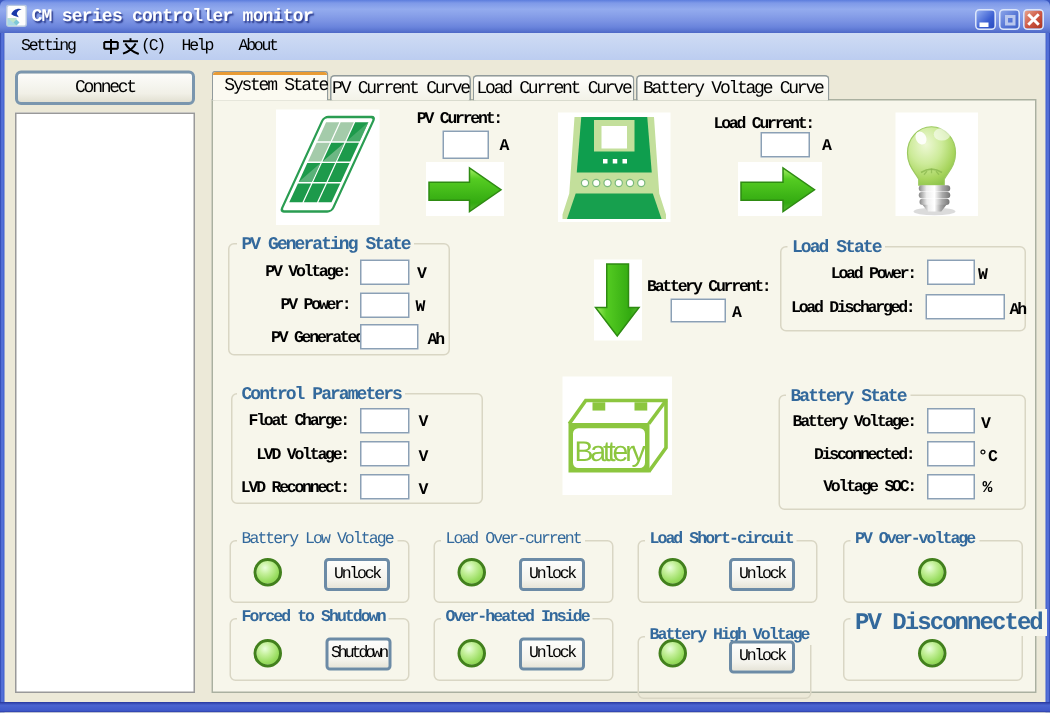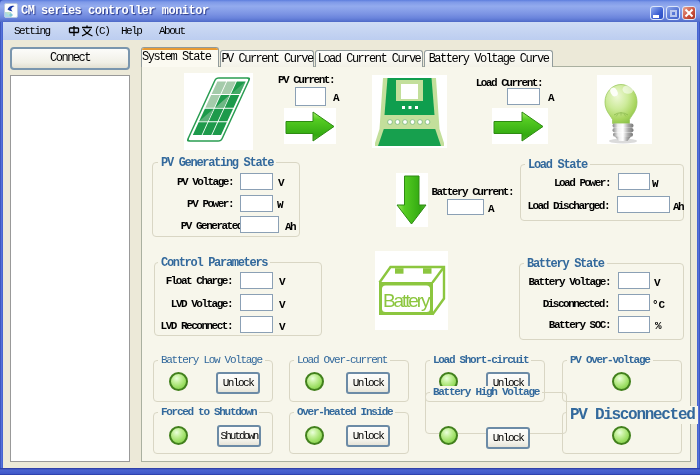--- a/index.html
+++ b/index.html
@@ -12,21 +12,21 @@
 .title-txt{position:absolute;left:21px;top:4px;color:#fff;font-weight:bold;font-size:12px;letter-spacing:-0.5px;text-shadow:1px 1px 1px #2a3a8c}
 .wbtn{position:absolute;top:6px;width:14px;height:14px;border-radius:3px;border:1px solid #dce6fa}
 .menubar{position:absolute;left:3px;top:22px;width:694px;height:18px;background:linear-gradient(to bottom,#cfdcf4,#bccdf0)}
 .menu-item{position:absolute;top:25px;font-size:11px;letter-spacing:-1.5px;color:#000}
 .sidebtn{position:absolute;left:10px;top:47px;width:120px;height:23px;border:2px solid #7a96ae;border-radius:4px;
  background:linear-gradient(to bottom,#fcfcfa,#f1f0e7 70%,#e2e0d2);text-align:center;line-height:19px;font-size:12px}
 .listbox{position:absolute;left:10px;top:75px;width:120px;height:387px;background:#fff;border:1px solid #999}
 .tab{position:absolute;top:50px;height:17px;background:linear-gradient(to bottom,#fefefc,#f3f2e8);
  border:1px solid #919b9c;border-bottom:none;border-radius:3px 3px 0 0;text-align:center;font-size:12px;letter-spacing:-1.5px;line-height:16px}
 .tab-active{position:absolute;left:141px;top:47px;width:78px;height:20px;background:#fbfaf1;
- border:1px solid #919b9c;border-bottom:none;border-radius:3px 3px 0 0;text-align:left;font-size:12px;letter-spacing:-1.5px;line-height:19px;z-index:5}
+ border:1px solid #919b9c;border-bottom:none;border-radius:3px 3px 0 0;text-align:right;font-size:12px;letter-spacing:-1.5px;line-height:19px;z-index:5}
 .tab-active:before{content:"";position:absolute;left:0px;top:0px;right:0px;height:2px;background:#e89b34;border-radius:3px 3px 0 0}
 .page{position:absolute;left:141px;top:66px;width:550px;height:396px;background:#f7f6eb;border:1px solid #aab0a0}
 .wbox{position:absolute;background:#fff}
 .gb{position:absolute;border:1px solid #d9d6c4;border-radius:4px}
 .gbt{position:absolute;top:-7px;background:#f7f6eb;color:#33699c;font-weight:bold;font-size:12px;letter-spacing:-1.3px;padding:0 3px;white-space:nowrap}
 .lbl{position:absolute;white-space:nowrap;font-weight:bold}
 .inp{position:absolute;background:#fff;border:1px solid #8ba0b5}
 .unit{position:absolute;white-space:nowrap;font-weight:bold}
 .led{position:absolute;width:19px;height:19px;border-radius:50%;border:2px solid #42801d;
  background:radial-gradient(circle at 38% 30%,#eaffdc 0%,#c4f09a 30%,#99dd60 65%,#7cc244 100%)}
@@ -235,21 +235,21 @@
 </svg>
 <div class="gb" style="left:519px;top:263px;width:165px;height:77px">
     <div class="gbt" style="left:4px">Battery State</div>
   </div>
 <div class="lbl" style="right:90px;top:276px">Battery Voltage:</div>
 <div class="inp" style="left:618px;top:272px;width:32px;height:17px"></div>
 <div class="unit" style="left:654px;top:277px">V</div>
 <div class="lbl" style="right:91px;top:298px">Disconnected:</div>
 <div class="inp" style="left:618px;top:294px;width:32px;height:17px"></div>
 <div class="unit" style="left:652px;top:299px;letter-spacing:0">°C</div>
-<div class="lbl" style="right:90px;top:319px">Battery SOC:</div>
+<div class="lbl" style="right:90px;top:319px">Voltage SOC:</div>
 <div class="inp" style="left:618px;top:316px;width:32px;height:17px"></div>
 <div class="unit" style="left:655px;top:320px">%</div>
 
 <div class="gb" style="left:153px;top:360px;width:120px;height:42px">
     <div class="gbt" style="left:4px;font-size:11px;font-weight:normal">Battery Low Voltage</div>
   </div>
 <div class="led" style="left:169px;top:372px"></div>
 <div class="btn2" style="left:216px;top:372px">Unlock</div>
 <div class="gb" style="left:289px;top:360px;width:120px;height:42px">
     <div class="gbt" style="left:4px;font-size:11px;font-weight:normal">Load Over-current</div>
@@ -268,21 +268,21 @@
 <div class="gb" style="left:153px;top:412px;width:120px;height:42px">
     <div class="gbt" style="left:4px;font-size:11px;font-weight:bold">Forced to Shutdown</div>
   </div>
 <div class="led" style="left:169px;top:426px"></div>
 <div class="btn2" style="left:217px;top:425px;letter-spacing:-2px">Shutdown</div>
 <div class="gb" style="left:289px;top:412px;width:120px;height:42px">
     <div class="gbt" style="left:4px;font-size:11px;font-weight:bold">Over-heated Inside</div>
   </div>
 <div class="led" style="left:305px;top:426px"></div>
 <div class="btn2" style="left:346px;top:425px">Unlock</div>
-<div class="gb" style="left:425px;top:392px;width:142px;height:42px">
+<div class="gb" style="left:425px;top:424px;width:116px;height:42px">
     <div class="gbt" style="left:4px;font-size:11px;font-weight:bold">Battery High Voltage</div>
   </div>
 <div class="led" style="left:439px;top:426px"></div>
 <div class="btn2" style="left:486px;top:427px">Unlock</div>
 <div class="gb" style="left:562px;top:412px;width:120px;height:42px">
     <div class="gbt" style="left:4px;font-size:16px;font-weight:bold">PV Disconnected</div>
   </div>
 <div class="led" style="left:612px;top:426px"></div>
 
 </body></html>

